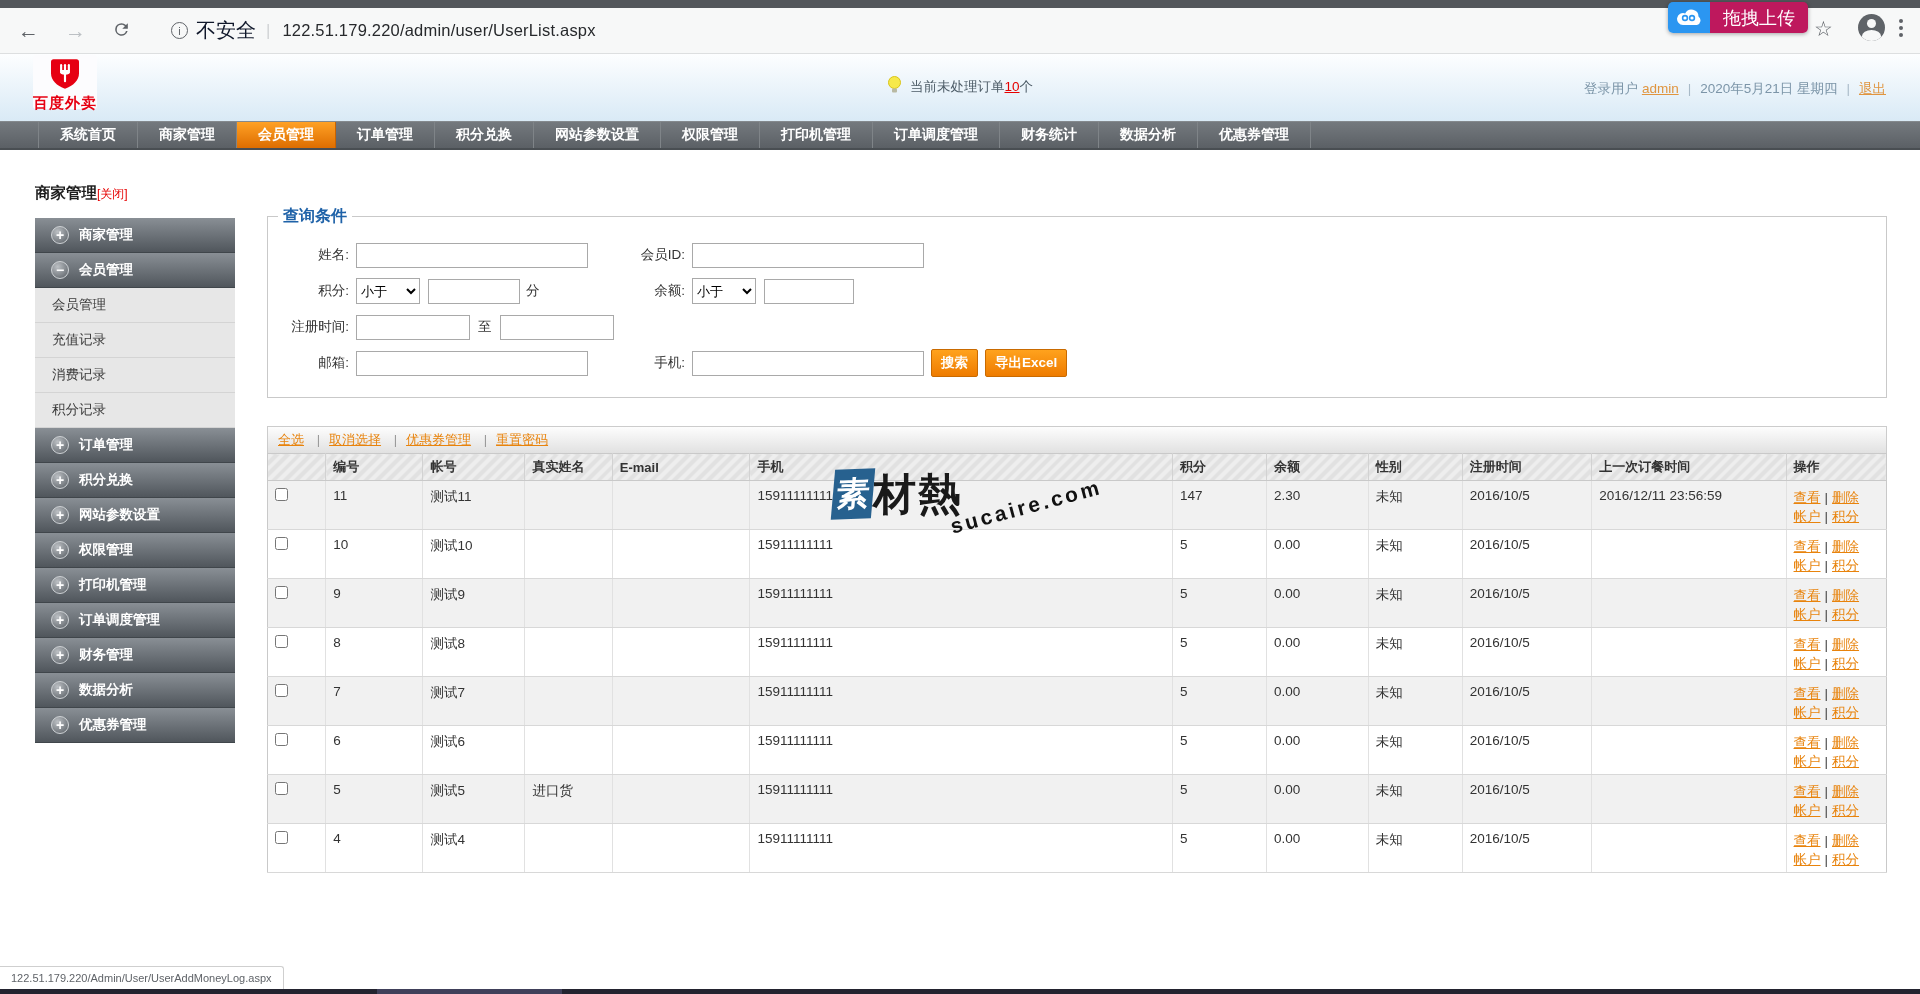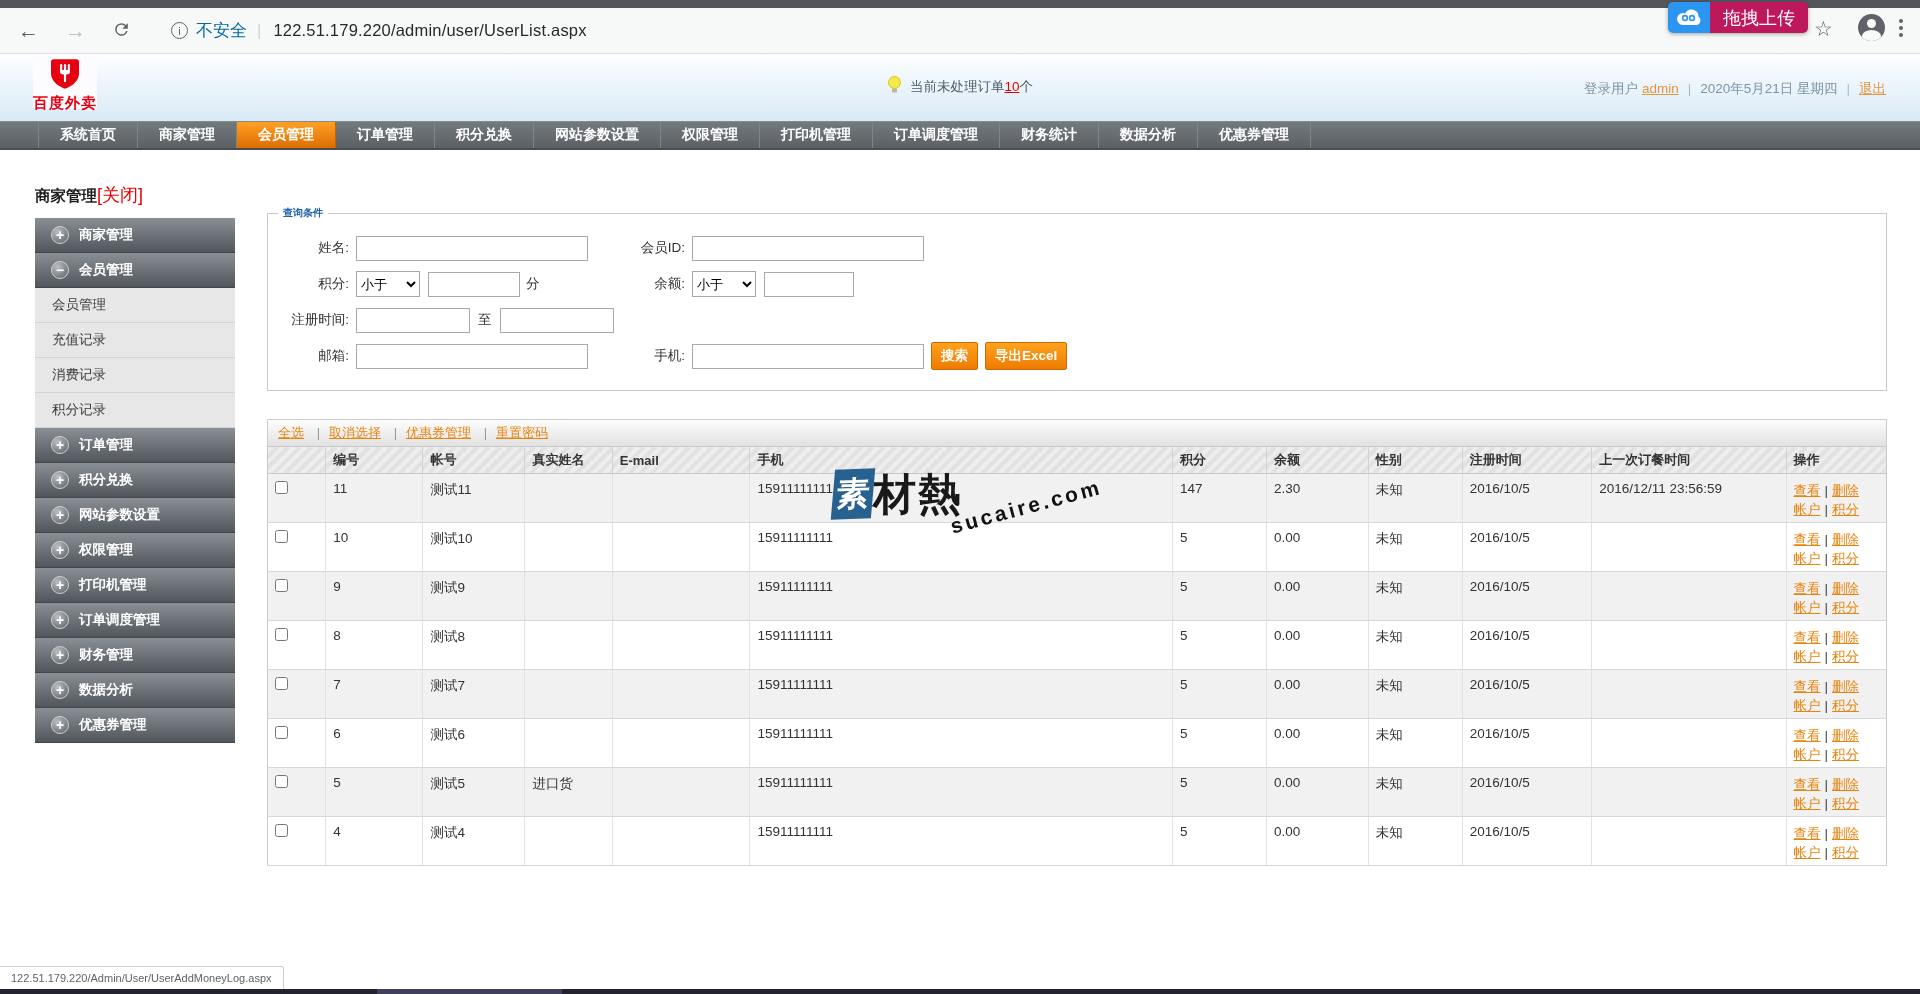--- a/index.html
+++ b/index.html
@@ -10,21 +10,21 @@
   .tabstrip { position:absolute; left:0; top:0; width:1920px; height:8px; background:#53575b; }
   .chrome-bar { position:absolute; left:0; top:8px; width:1920px; height:46px; background:#f7f8f8;
                 border-bottom:1px solid #dddfe0; display:flex; align-items:center; }
   .nav-btn { font-size:21px; color:#5f6368; cursor:pointer; line-height:1; }
   .nav-btn.disabled { color:#bcc0c4; }
   .back-btn { margin-left:18px; }
   .fwd-btn { margin-left:26px; }
   .reload-btn { margin-left:26px; }
   .info-badge { margin-left:40px; width:17px; height:17px; border:1.5px solid #5f6368; border-radius:50%;
                 color:#5f6368; font-size:11px; display:flex; align-items:center; justify-content:center; }
-  .sec-label { margin-left:8px; font-size:17px; color:#0369a1; }
+  .sec-label { margin-left:8px; font-size:20px; color:#0f172a; }
   .chrome-sep { margin-left:10px; color:#d0d2d4; font-size:17px; }
   .url-text { margin-left:12px; font-size:16.5px; color:#27292c; letter-spacing:.2px; }
 
   .ext-overlay { position:absolute; left:1668px; top:2px; height:31px; display:flex; z-index:12;
                  border-radius:5px; box-shadow:0 1px 4px rgba(0,0,0,.35); cursor:pointer; }
   .ext-logo { width:42px; background:#2b96f1; border-radius:5px 0 0 5px; display:flex; align-items:center; justify-content:center; }
   .ext-label { background:#be185d; color:#fefeff; font-size:18px; display:flex; align-items:center;
                padding:0 13px; border-radius:0 5px 5px 0; white-space:nowrap; }
   .star-btn { position:absolute; left:1814px; top:17px; font-size:21px; color:#5f6368; cursor:pointer; }
   .avatar-btn { position:absolute; left:1858px; top:14px; width:27px; height:27px; border-radius:50%;
@@ -51,37 +51,37 @@
   .mainnav { position:absolute; left:0; top:121px; width:1920px; height:29px;
              background:linear-gradient(#74797e, #5b6065); border-top:1px solid #84898d;
              border-bottom:2px solid #494e52; display:flex; padding-left:38px; }
   .nav-item { height:100%; display:flex; align-items:center; padding:0 21px; color:#fff;
               font-size:14px; font-weight:bold; border-right:1px solid #7f8488; cursor:pointer; white-space:nowrap; }
   .nav-item:first-child { border-left:1px solid #7f8488; }
   .nav-item.active { background:linear-gradient(#ffa125, #dd6d00); border-color:#c96200; }
 
   
   .page-title { position:absolute; left:35px; top:183px; font-size:15.5px; font-weight:bold; color:#1d1d1d; }
-  .page-title .close { color:#e60000; font-size:18px; font-weight:normal; cursor:pointer; }
+  .page-title .close { color:#e60000; font-size:12px; font-weight:normal; cursor:pointer; }
 
   .sidebar { position:absolute; left:35px; top:218px; width:200px; }
   .sb-item { height:35px; display:flex; align-items:center; cursor:pointer; }
   .sb-item.group { background:linear-gradient(#898f95, #50565c); border-bottom:1px solid #40464b;
                    color:#fff; font-weight:bold; font-size:13.5px; padding-left:16px; }
   .sb-icon { width:18px; height:18px; border-radius:50%; margin-right:10px; flex:0 0 auto;
              background:radial-gradient(circle at 35% 30%, #bcc0c4, #565c62); border:1px solid #cfd3d6;
              color:#fff; display:flex; align-items:center; justify-content:center; font-size:14px; line-height:1; font-weight:bold; }
   .sb-item.sub { background:#e7e7e7; border-bottom:1px solid #d4d4d4; color:#3a3a3a;
                  font-size:13.5px; padding-left:17px; }
 
   
   .main { position:absolute; left:267px; top:196px; width:1620px; }
 
   fieldset.search-box { border:1px solid #c9c9c9; margin-top:10px; padding:10px 0 16px 0; }
-  fieldset.search-box legend { color:#1f62a8; font-weight:bold; font-size:10px; margin-left:10px; padding:0 5px; }
+  fieldset.search-box legend { color:#1f62a8; font-weight:bold; font-size:16px; margin-left:10px; padding:0 5px; }
   .frow { display:flex; align-items:center; height:36px; }
   .fcol-l { display:flex; align-items:center; width:336px; }
   .flabel { width:88px; text-align:right; color:#333; font-size:13.5px; padding-right:7px; white-space:nowrap; }
   .ti { height:25px; border:1px solid #a9a9a9; background:#fff; font-size:13px; padding:0 4px; width:232px; }
   .ti.mid { width:92px; } .ti.bal { width:90px; } .ti.date { width:114px; }
   .fsel { height:26px; border:1px solid #a9a9a9; background:#fff; font-size:13px; min-width:64px; }
   .unit { margin-left:6px; font-size:13.5px; color:#333; }
   .to-label { margin:0 8px; font-size:13.5px; color:#333; }
   .btn { background:linear-gradient(#ffa21d, #ee7b00); border:1px solid #c96a00; color:#fff; font-weight:bold;
          font-size:13.5px; padding:4px 9px; border-radius:2px; margin-left:7px; cursor:pointer; }

